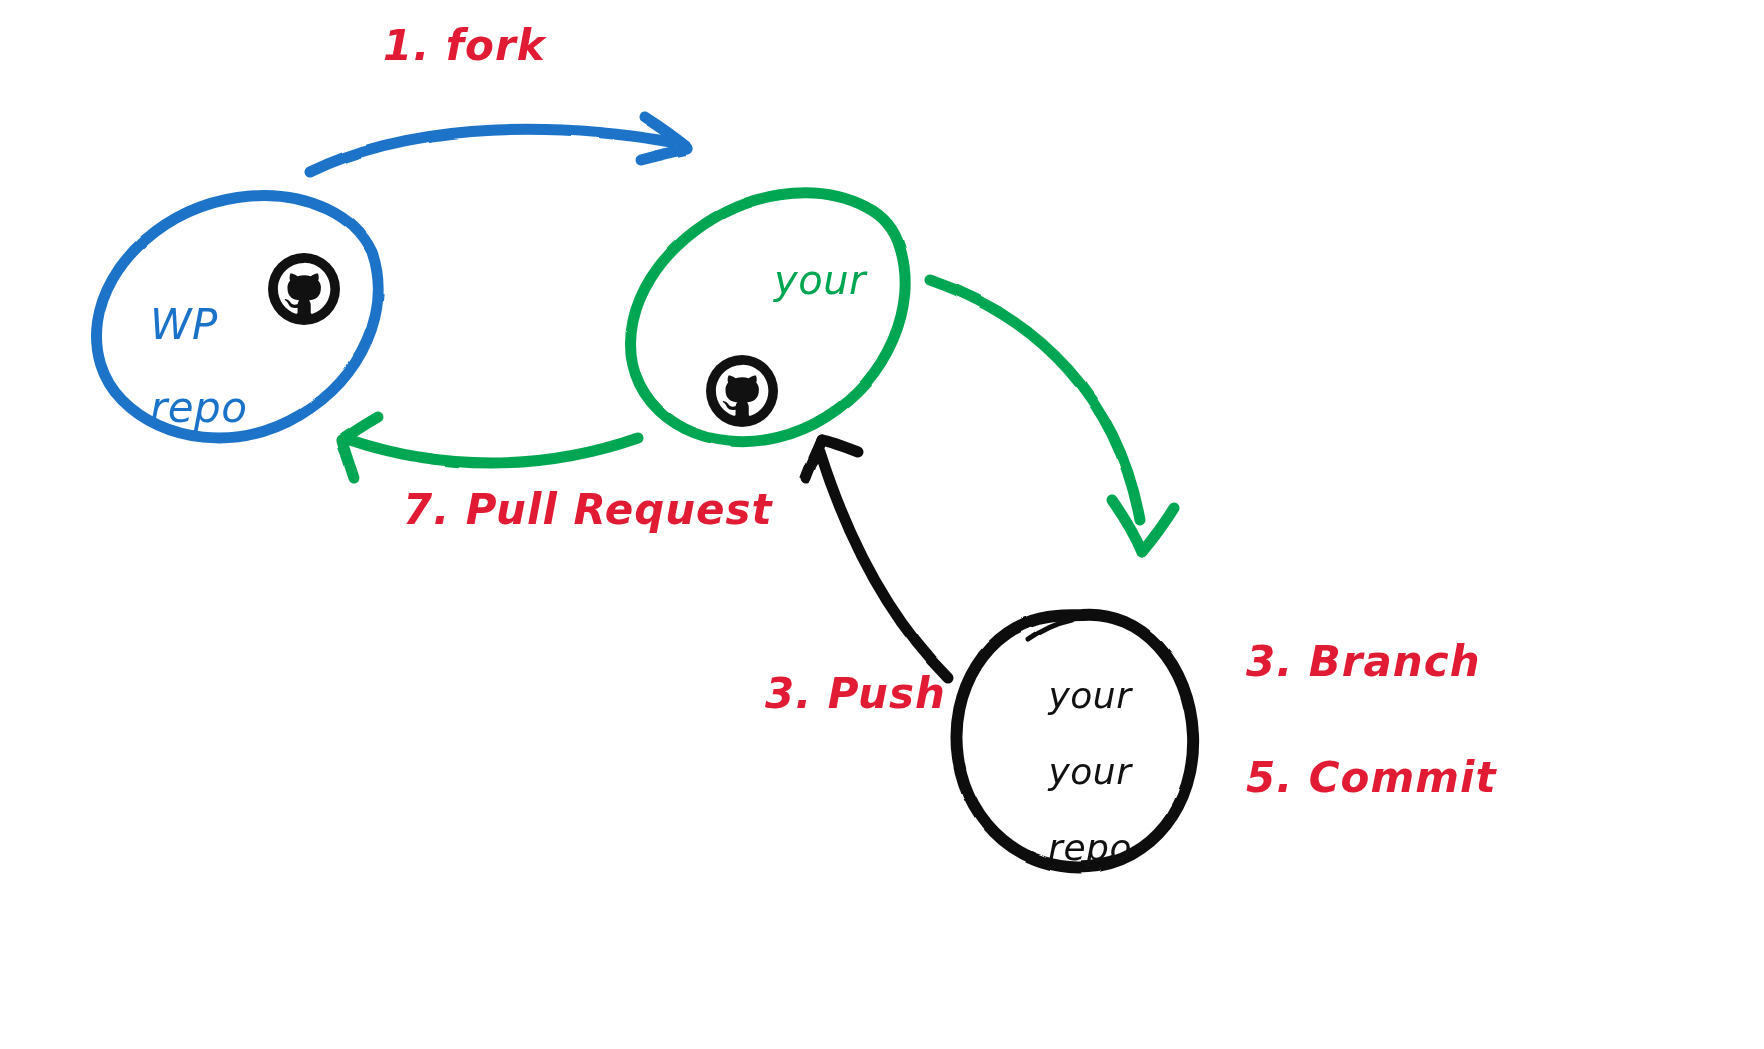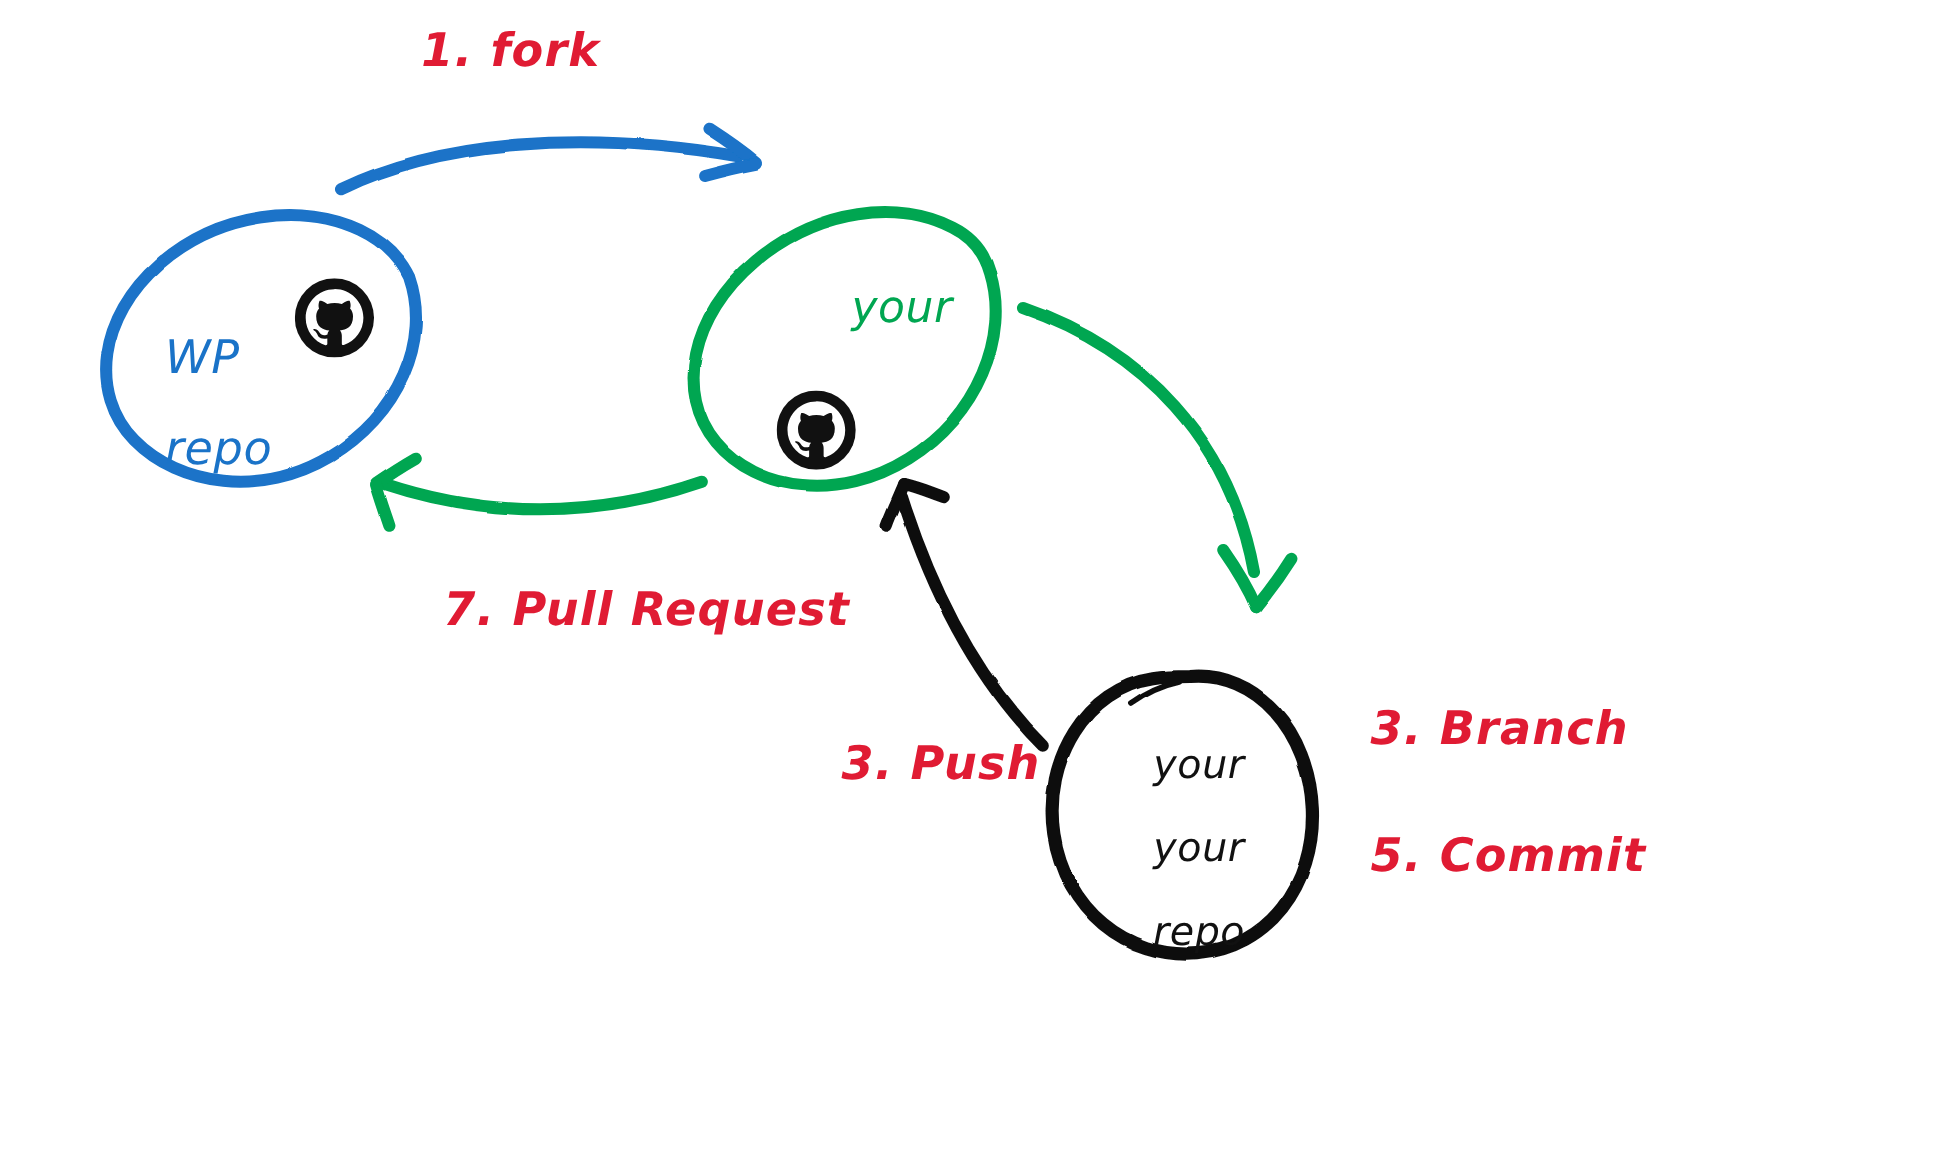--- a/index.html
+++ b/index.html
@@ -48,21 +48,21 @@
     font-style: italic;
     font-weight: 500;
     font-size: 40px;
   }
   .node-text-blue { font-size: 42px; }
   .node-text-black { font-size: 36px; }
 
   
   #label-fork        { left: 383px;  top: 22px; }
   #label-clone       { left: 1006px; top: 231px; }
-  #label-pull-request{ left: 403px;  top: 486px; margin-top: 44px; }
+  #label-pull-request{ left: 403px;  top: 486px; }
   #label-push        { left: 765px;  top: 670px; }
   #label-branch      { left: 1246px; top: 638px; }
   #label-code        { left: 1246px; top: 694px; }
   #label-commit      { left: 1246px; top: 754px; }
 
   #text-wp-repo      { left: 150px;  top: 265px; width: 160px; text-align: left; }
   #text-your-fork    { left: 730px;  top: 222px; width: 180px; text-align: center; }
   #text-your-local   { left: 1000px; top: 640px; width: 180px; text-align: center; }
 
   .octocat { position: absolute; }

